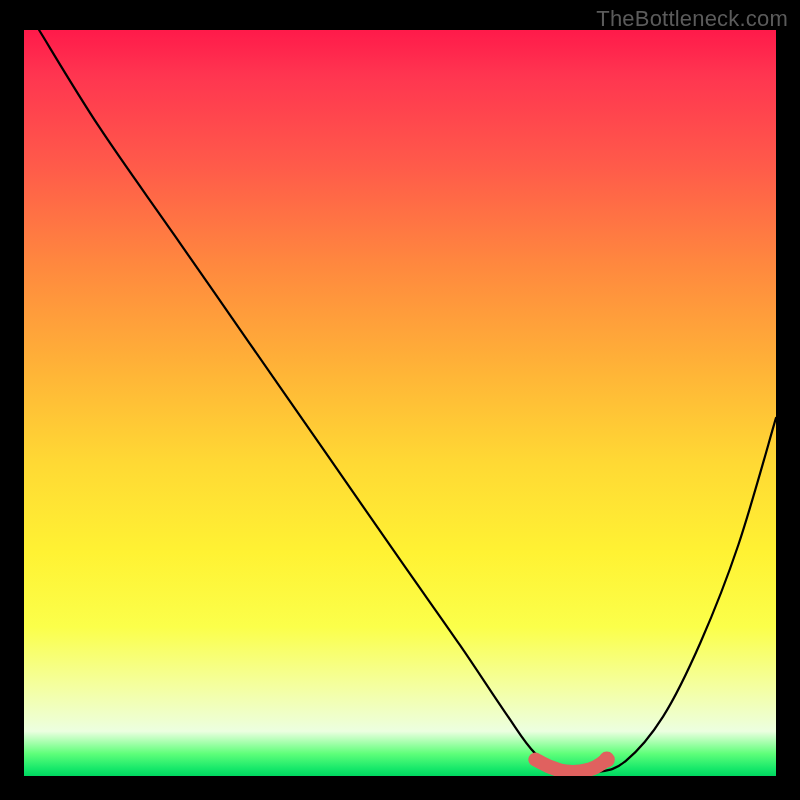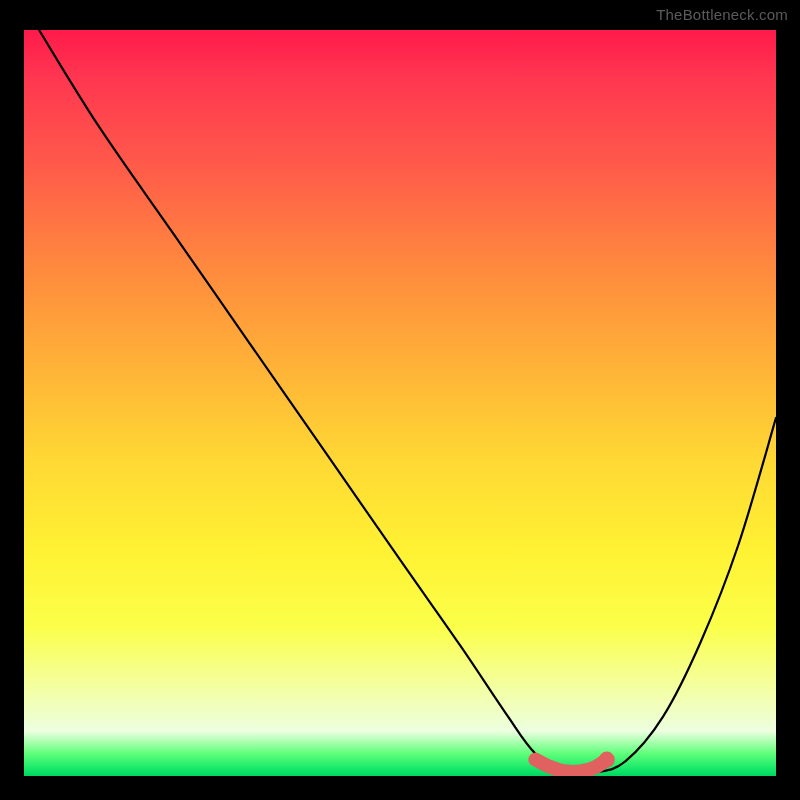--- a/index.html
+++ b/index.html
@@ -14,21 +14,21 @@
     position: relative;
     width: 800px;
     height: 800px;
     background: #000;
   }
   .watermark {
     position: absolute;
     top: 6px;
     right: 12px;
     font-family: Arial, Helvetica, sans-serif;
-    font-size: 15px;
+    font-size: 22px;
     color: #5b5b5b;
     letter-spacing: 0.2px;
     z-index: 20;
   }
   .plot-area {
     position: absolute;
     left: 24px;
     top: 30px;
     width: 752px;
     height: 746px;

